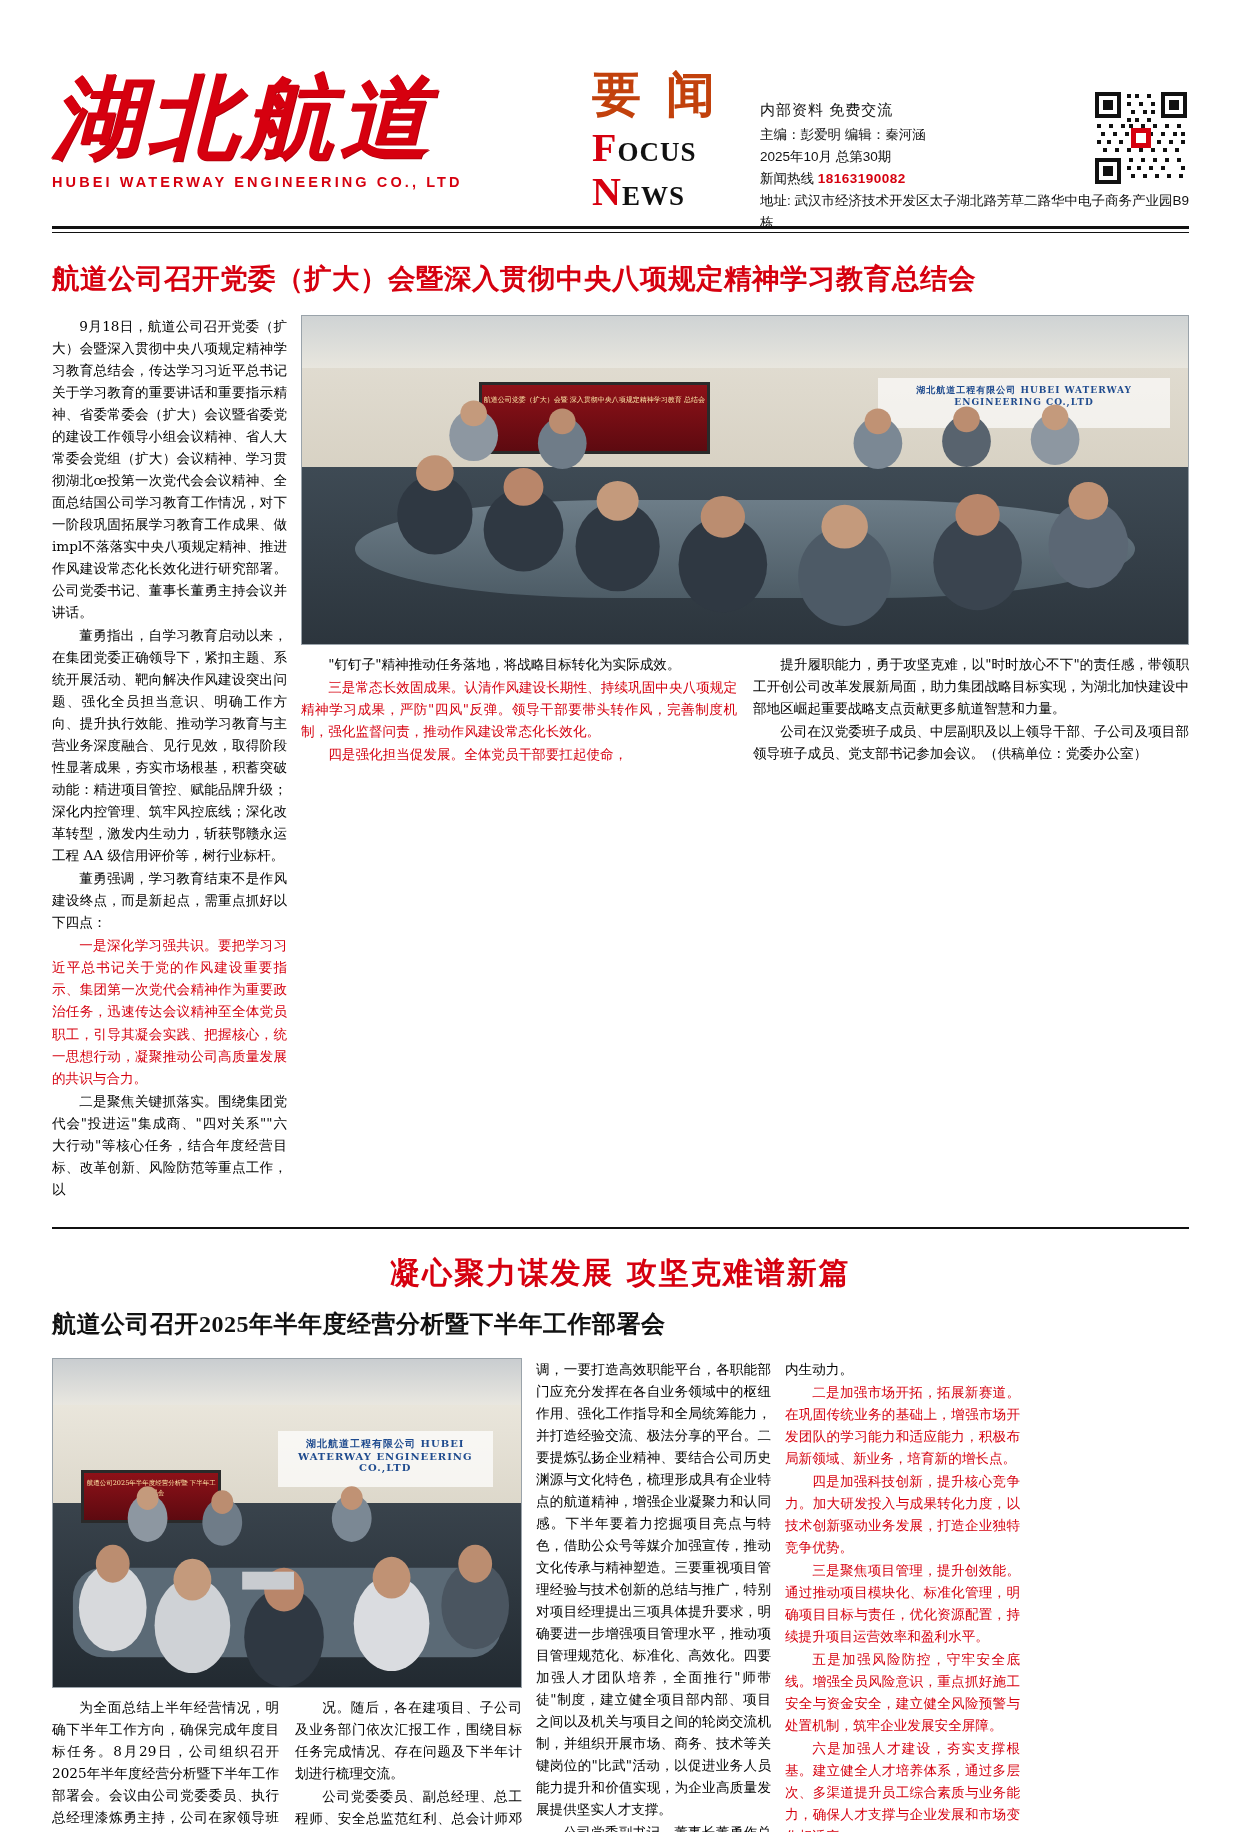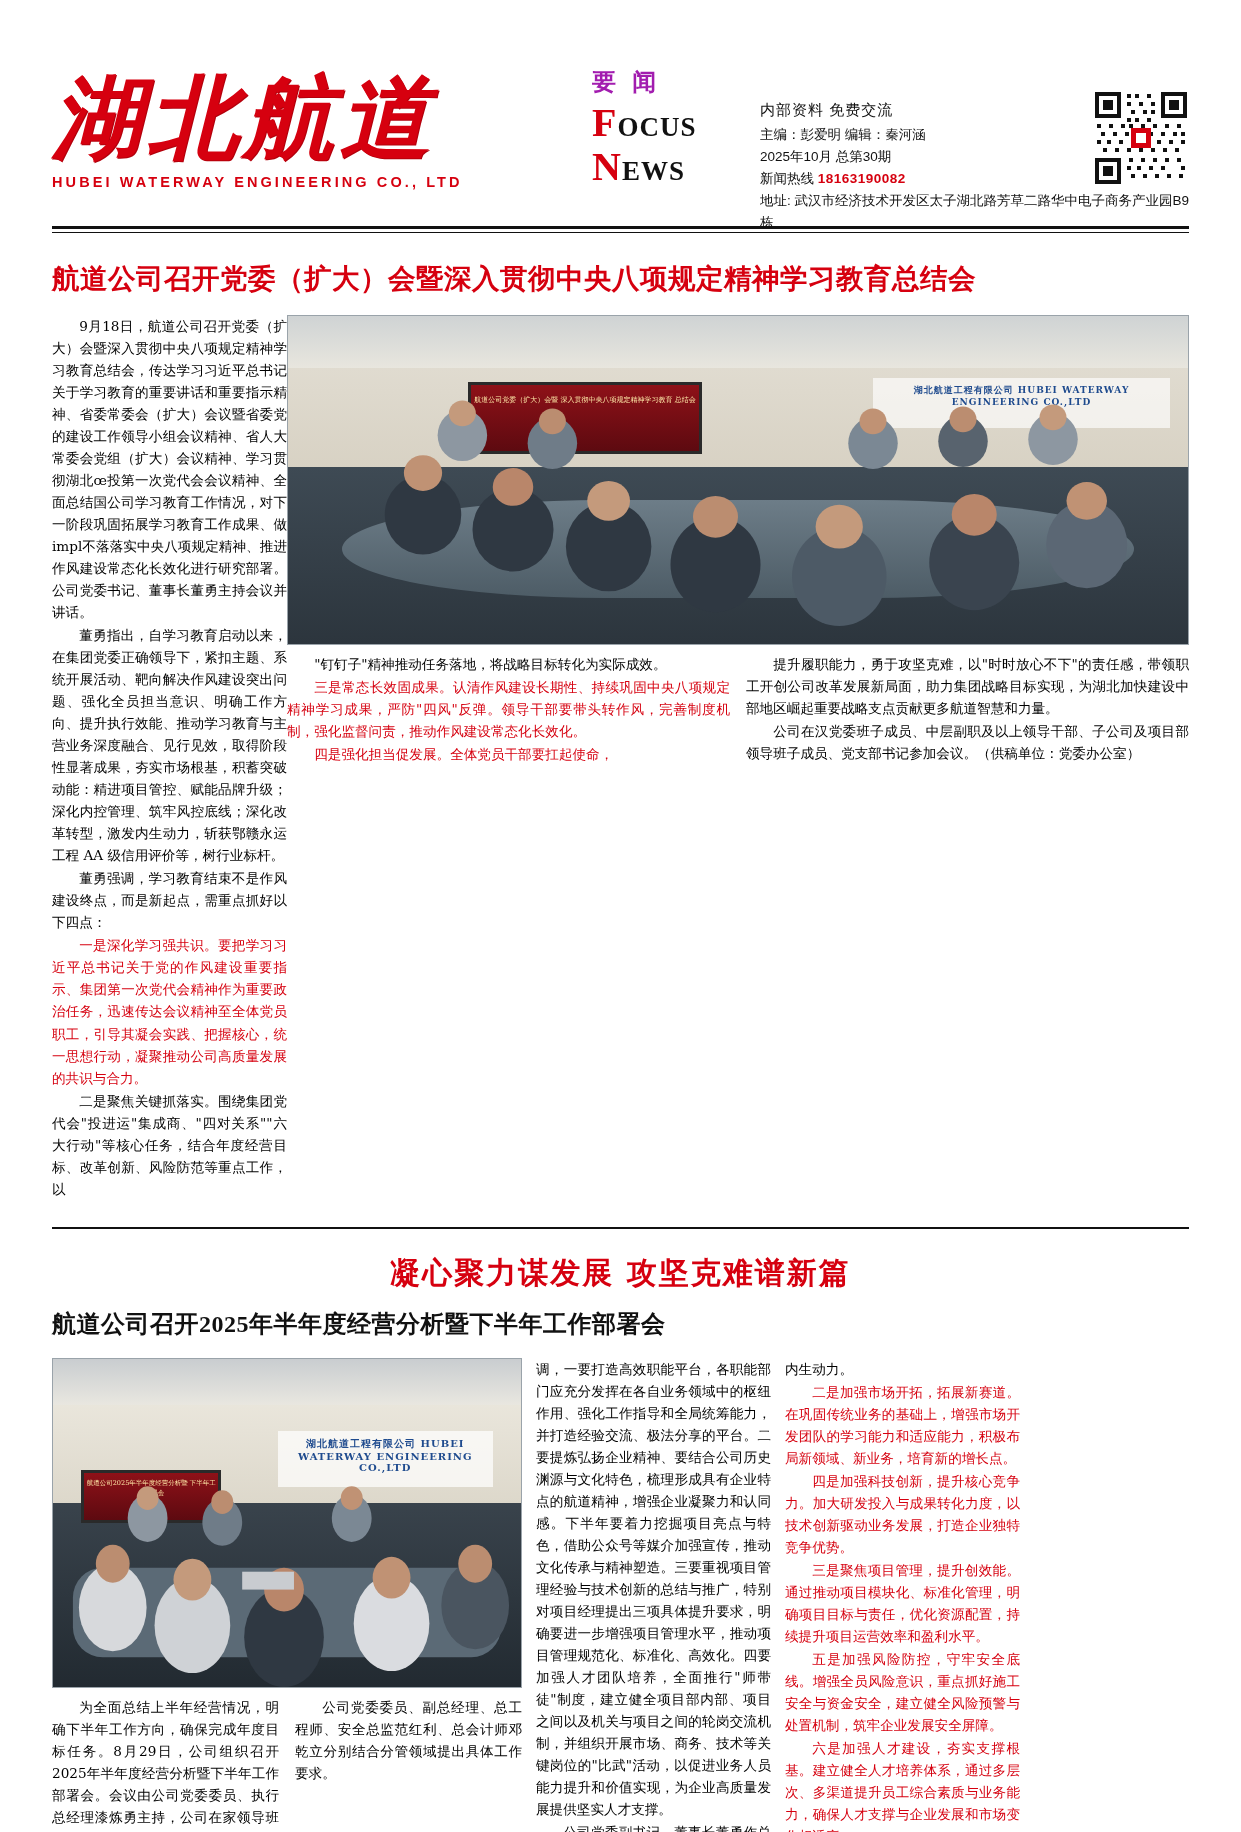--- a/index.html
+++ b/index.html
@@ -55,24 +55,24 @@
     white-space: nowrap;
   }
   .focus-block {
     width: 150px;
     padding-top: 10px;
     text-align: left;
     position: relative;
   }
   .focus-cn {
     font-family: "DejaVu Serif", serif;
-    font-size: 24px;
+    font-size: 49px;
     font-weight: bold;
     letter-spacing: 4px;
-    color: #a21caf;
+    color: #c2410c;
     line-height: 1;
   }
   .focus-en1, .focus-en2 {
     font-family: Liberation Serif, serif;
     font-size: 27px;
     font-weight: bold;
     color: #111;
     letter-spacing: 1px;
     line-height: 1.05;
   }
@@ -120,20 +120,21 @@
   .headline1 {
     color: #d6000f;
     font-family: "DejaVu Serif", serif;
     font-weight: bold;
     font-size: 27.5px;
     letter-spacing: 0.5px;
     margin: 28px 0 18px 0;
   }
   .art1 {
     display: flex;
+    gap: 14px;
   }
   .col {
     font-size: 13.6px;
     line-height: 1.62;
     text-align: justify;
     font-family: "DejaVu Serif", serif;
   }
   .col p { margin: 0 0 1px 0; text-indent: 2em; }
   .col p.noindent { text-indent: 0; }
   .red { color: #d6000f; }
@@ -450,20 +451,21 @@
           </g>
         </svg>
       </div>
 
       <div class="art2-under">
         <div class="col">
           <p>为全面总结上半年经营情况，明确下半年工作方向，确保完成年度目标任务。8月29日，公司组织召开2025年半年度经营分析暨下半年工作部署会。会议由公司党委委员、执行总经理漆炼勇主持，公司在家领导班子、副三总师，部分项目经理、各部门及子公司负责人参加会议。</p>
 
         </div>
         <div class="col">
+          <p>况。随后，各在建项目、子公司及业务部门依次汇报工作，围绕目标任务完成情况、存在问题及下半年计划进行梳理交流。</p>
           <p>公司党委委员、副总经理、总工程师、安全总监范红利、总会计师邓乾立分别结合分管领域提出具体工作要求。</p>
 
         </div>
       </div>
     </div>
 
     <div class="col art2-c2">
       <p class="noindent">调，一要打造高效职能平台，各职能部门应充分发挥在各自业务领域中的枢纽作用、强化工作指导和全局统筹能力，并打造经验交流、极法分享的平台。二要提炼弘扬企业精神、要结合公司历史渊源与文化特色，梳理形成具有企业特点的航道精神，增强企业凝聚力和认同感。下半年要着力挖掘项目亮点与特色，借助公众号等媒介加强宣传，推动文化传承与精神塑造。三要重视项目管理经验与技术创新的总结与推广，特别对项目经理提出三项具体提升要求，明确要进一步增强项目管理水平，推动项目管理规范化、标准化、高效化。四要加强人才团队培养，全面推行"师带徒"制度，建立健全项目部内部、项目之间以及机关与项目之间的轮岗交流机制，并组织开展市场、商务、技术等关键岗位的"比武"活动，以促进业务人员能力提升和价值实现，为企业高质量发展提供坚实人才支撑。</p>
       <p>公司党委副书记、董事长董勇作总结动员讲话，他指出，面对当前严峻的市场环境，公司上下要克分解放思想、坚定信心、主动作为，全力以赴完成年度各项目标任务。对于下半年工作，他提出六点要求：</p>
 

